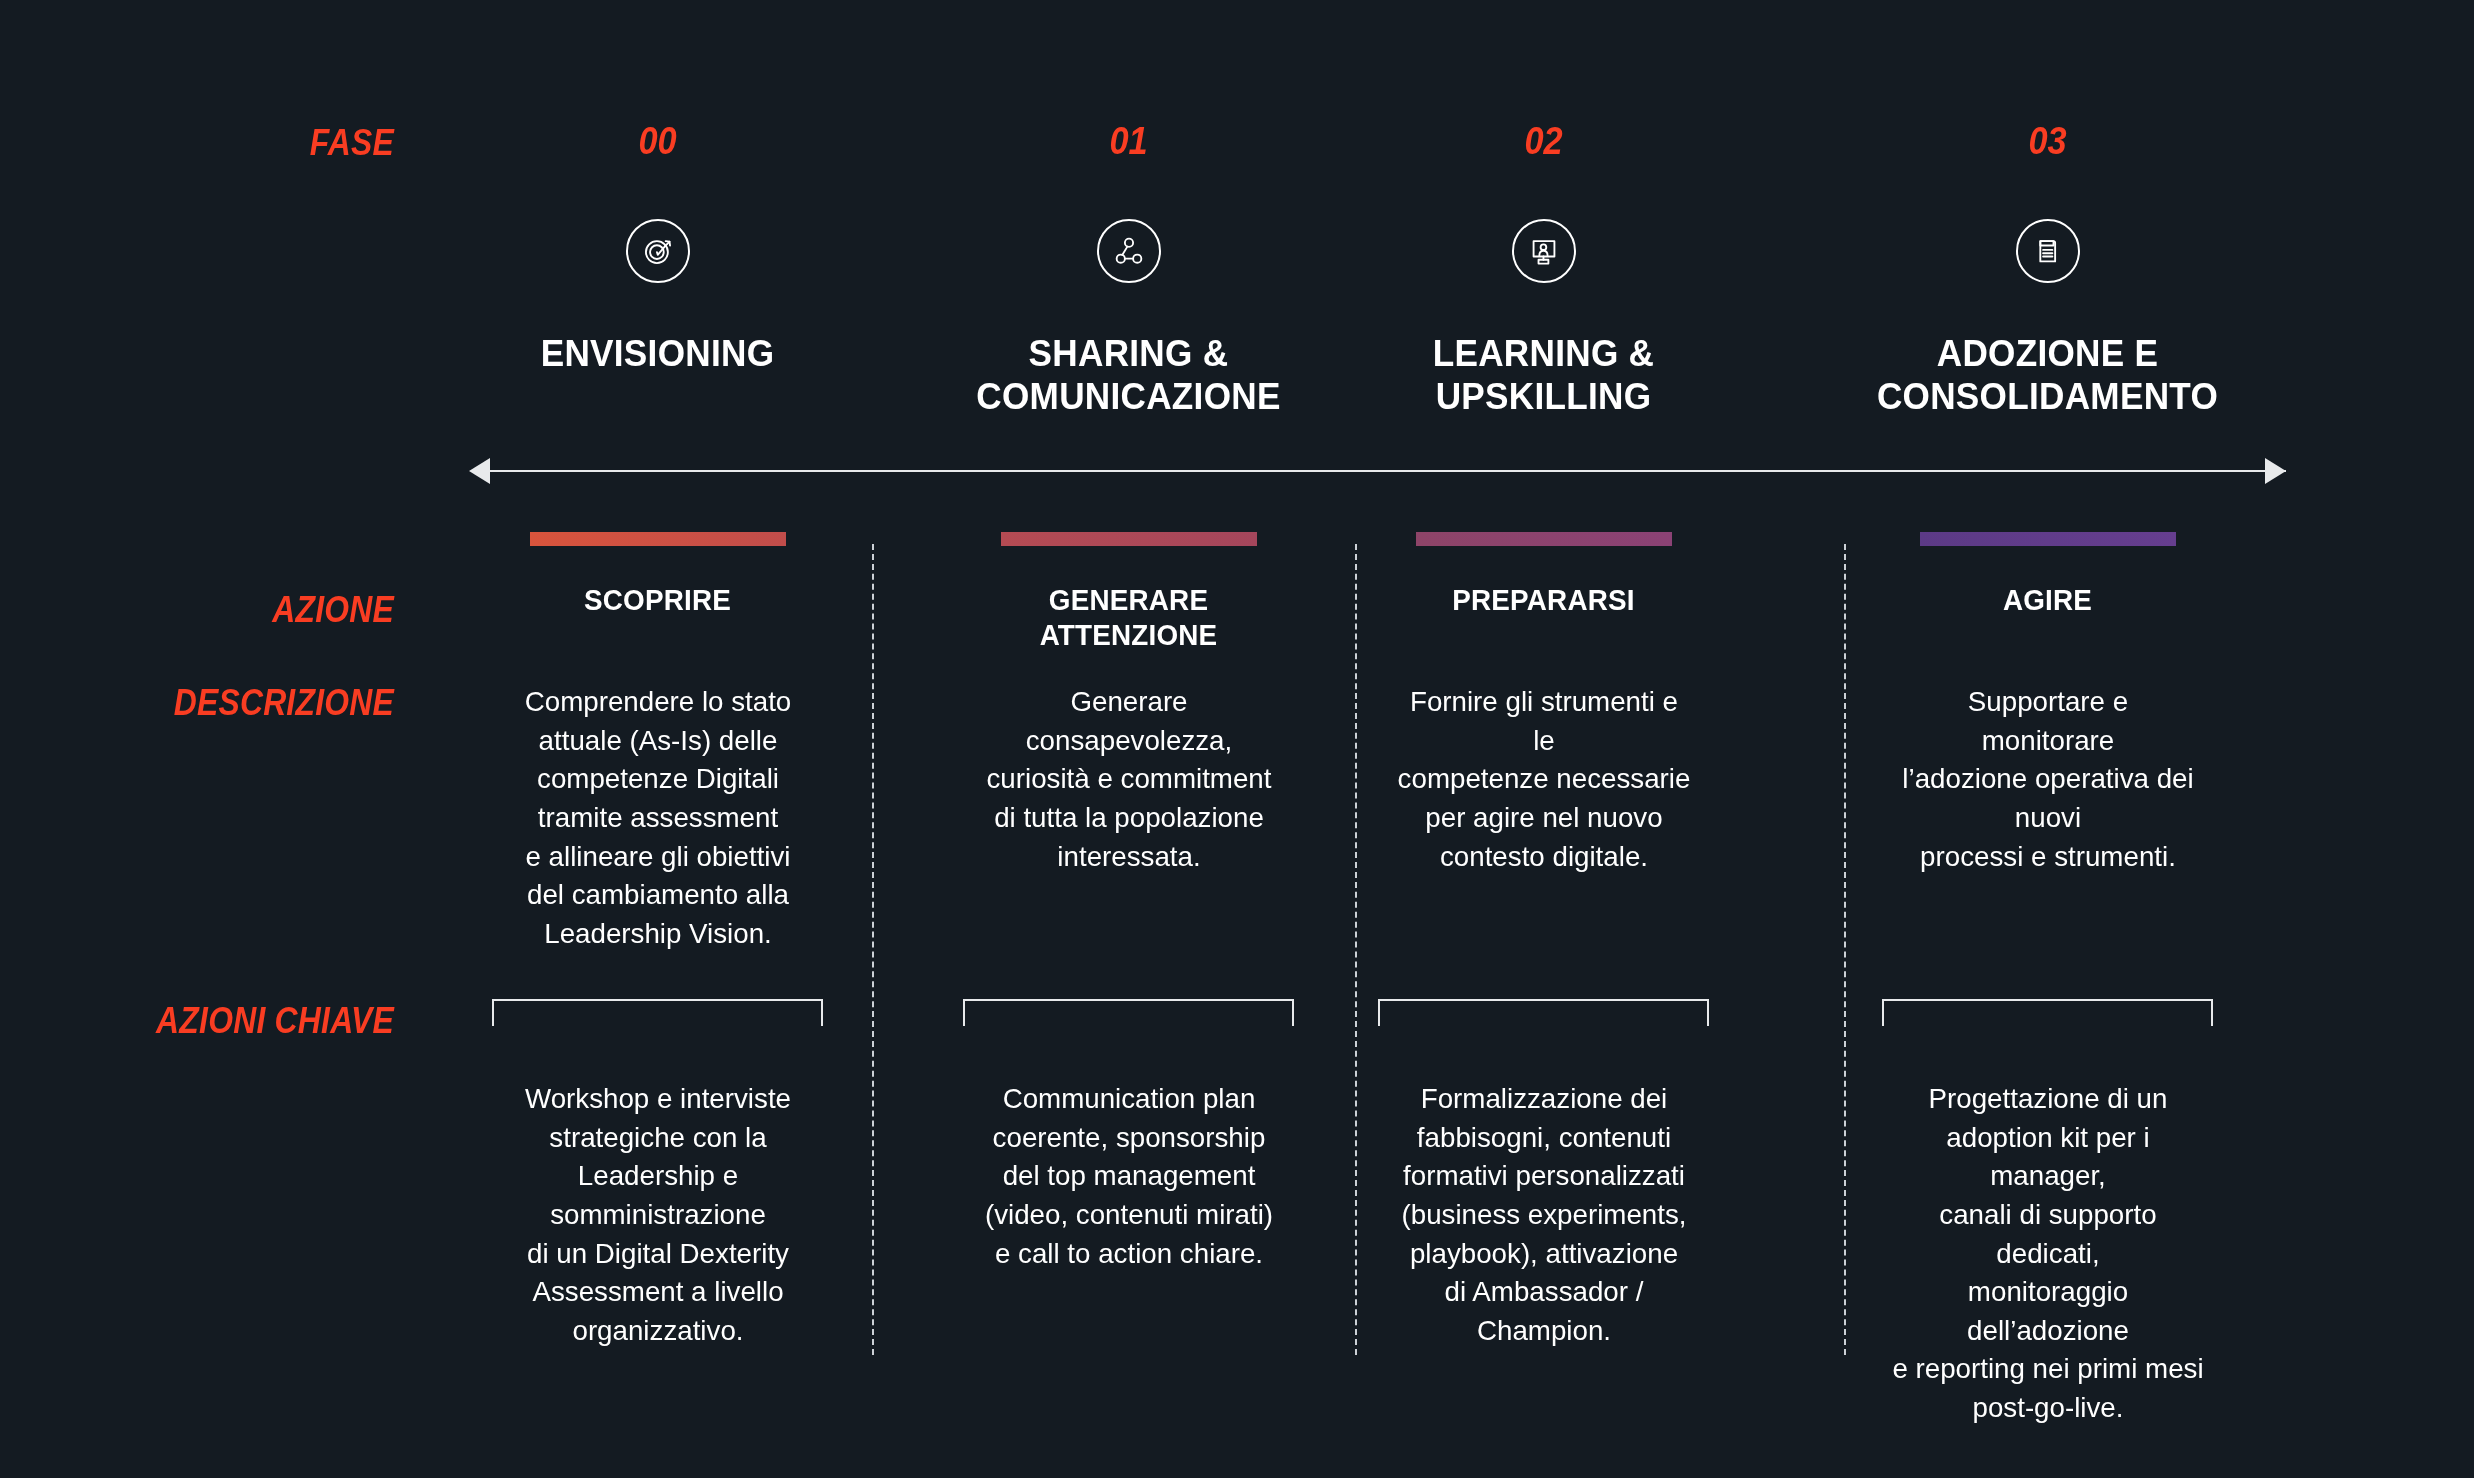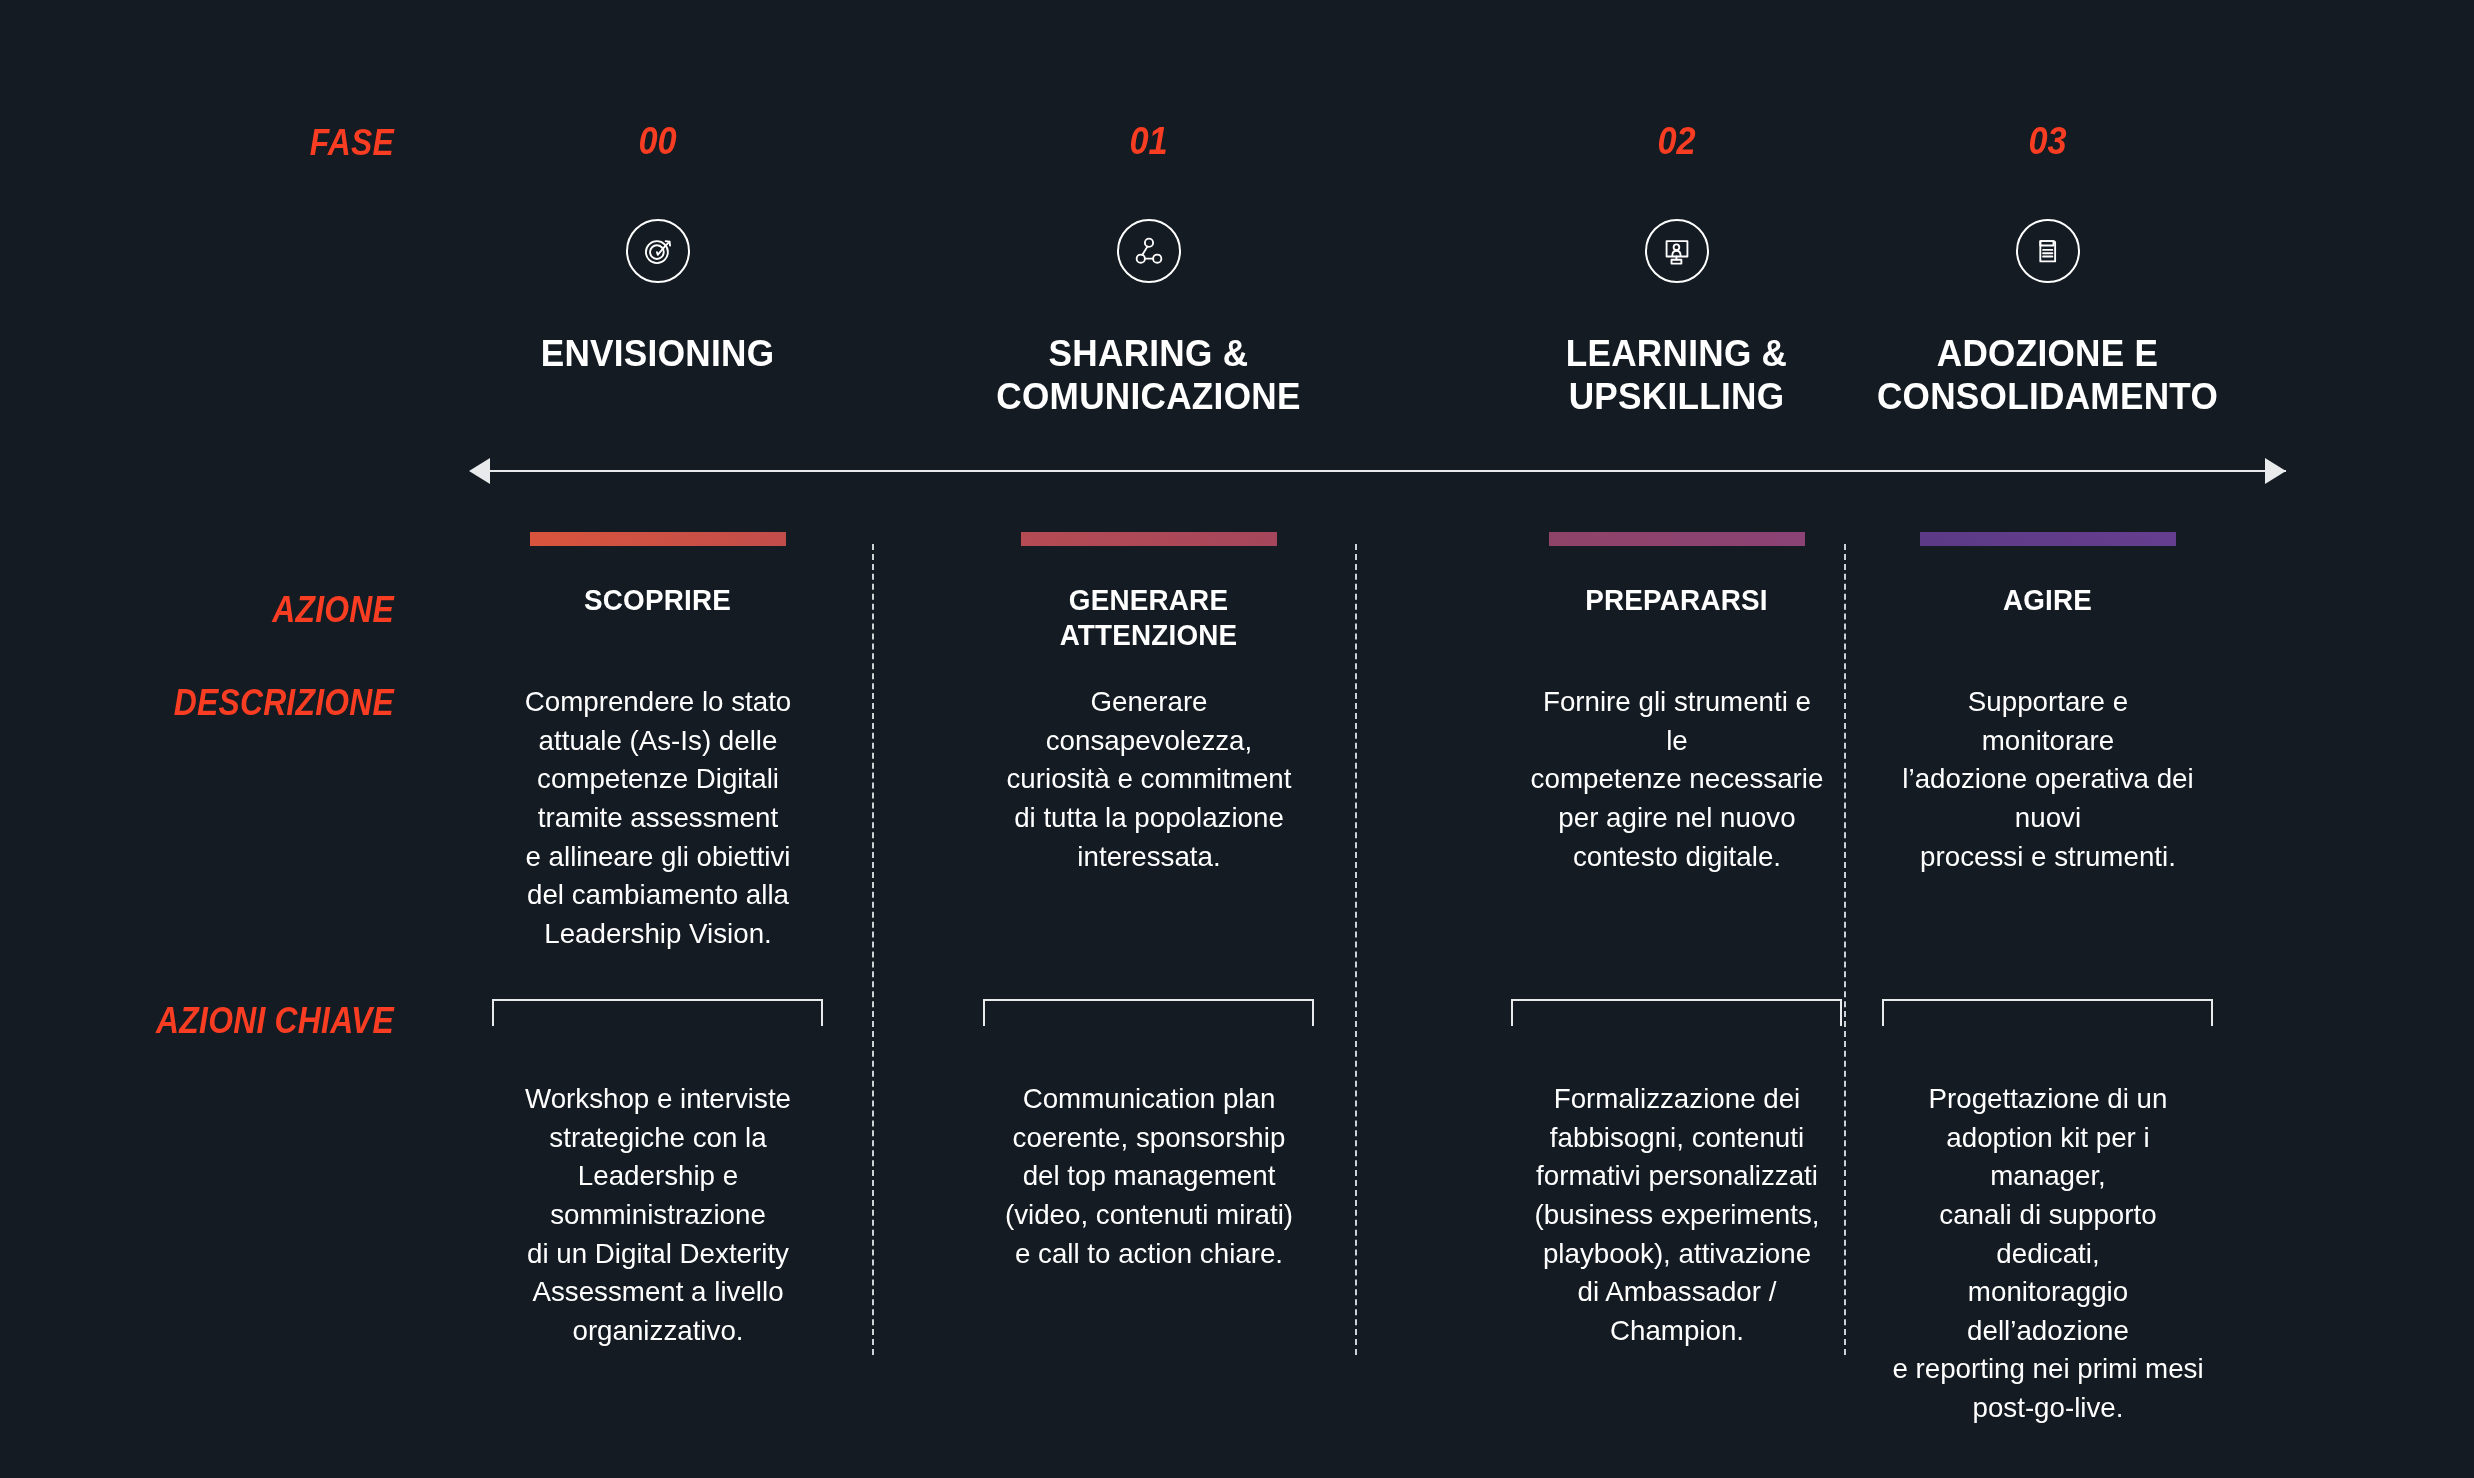--- a/index.html
+++ b/index.html
@@ -232,21 +232,21 @@
     <div class="bracket"></div>
     <div class="key-text">Workshop e interviste
 strategiche con la
 Leadership e
 somministrazione
 di un Digital Dexterity
 Assessment a livello
 organizzativo.</div>
   </div>
 
-  <div class="col" style="left:907px">
+  <div class="col" style="left:887px">
     <div class="phase-num">01</div>
     <div class="icon-wrap">
       <svg width="34" height="34" viewBox="0 0 62 62" fill="none" stroke="#ffffff" stroke-width="3.4" stroke-linecap="round" stroke-linejoin="round">
         <circle cx="31" cy="16" r="7.5"></circle>
         <circle cx="16" cy="45" r="7.5"></circle>
         <circle cx="46" cy="45" r="7.5"></circle>
         <path d="M28 23 L19 38"></path>
         <path d="M23.5 45 L38.5 45"></path>
       </svg>
     </div>
@@ -260,21 +260,21 @@
 di tutta la popolazione
 interessata.</div>
     <div class="bracket"></div>
     <div class="key-text">Communication plan
 coerente, sponsorship
 del top management
 (video, contenuti mirati)
 e call to action chiare.</div>
   </div>
 
-  <div class="col" style="left:1435px">
+  <div class="col" style="left:1302px">
     <div class="phase-num">02</div>
     <div class="icon-wrap">
       <svg width="34" height="34" viewBox="0 0 62 62" fill="none" stroke="#ffffff" stroke-width="3.4" stroke-linecap="round" stroke-linejoin="round">
         <rect x="12" y="13" width="38" height="28"></rect>
         <circle cx="30" cy="24" r="5.2"></circle>
         <path d="M22.5 39 C22.5 33 26 30.5 30 30.5 C34 30.5 37.5 33 37.5 39"></path>
         <path d="M30 41 L30 47"></path>
         <rect x="21" y="47" width="18" height="7"></rect>
       </svg>
     </div>

